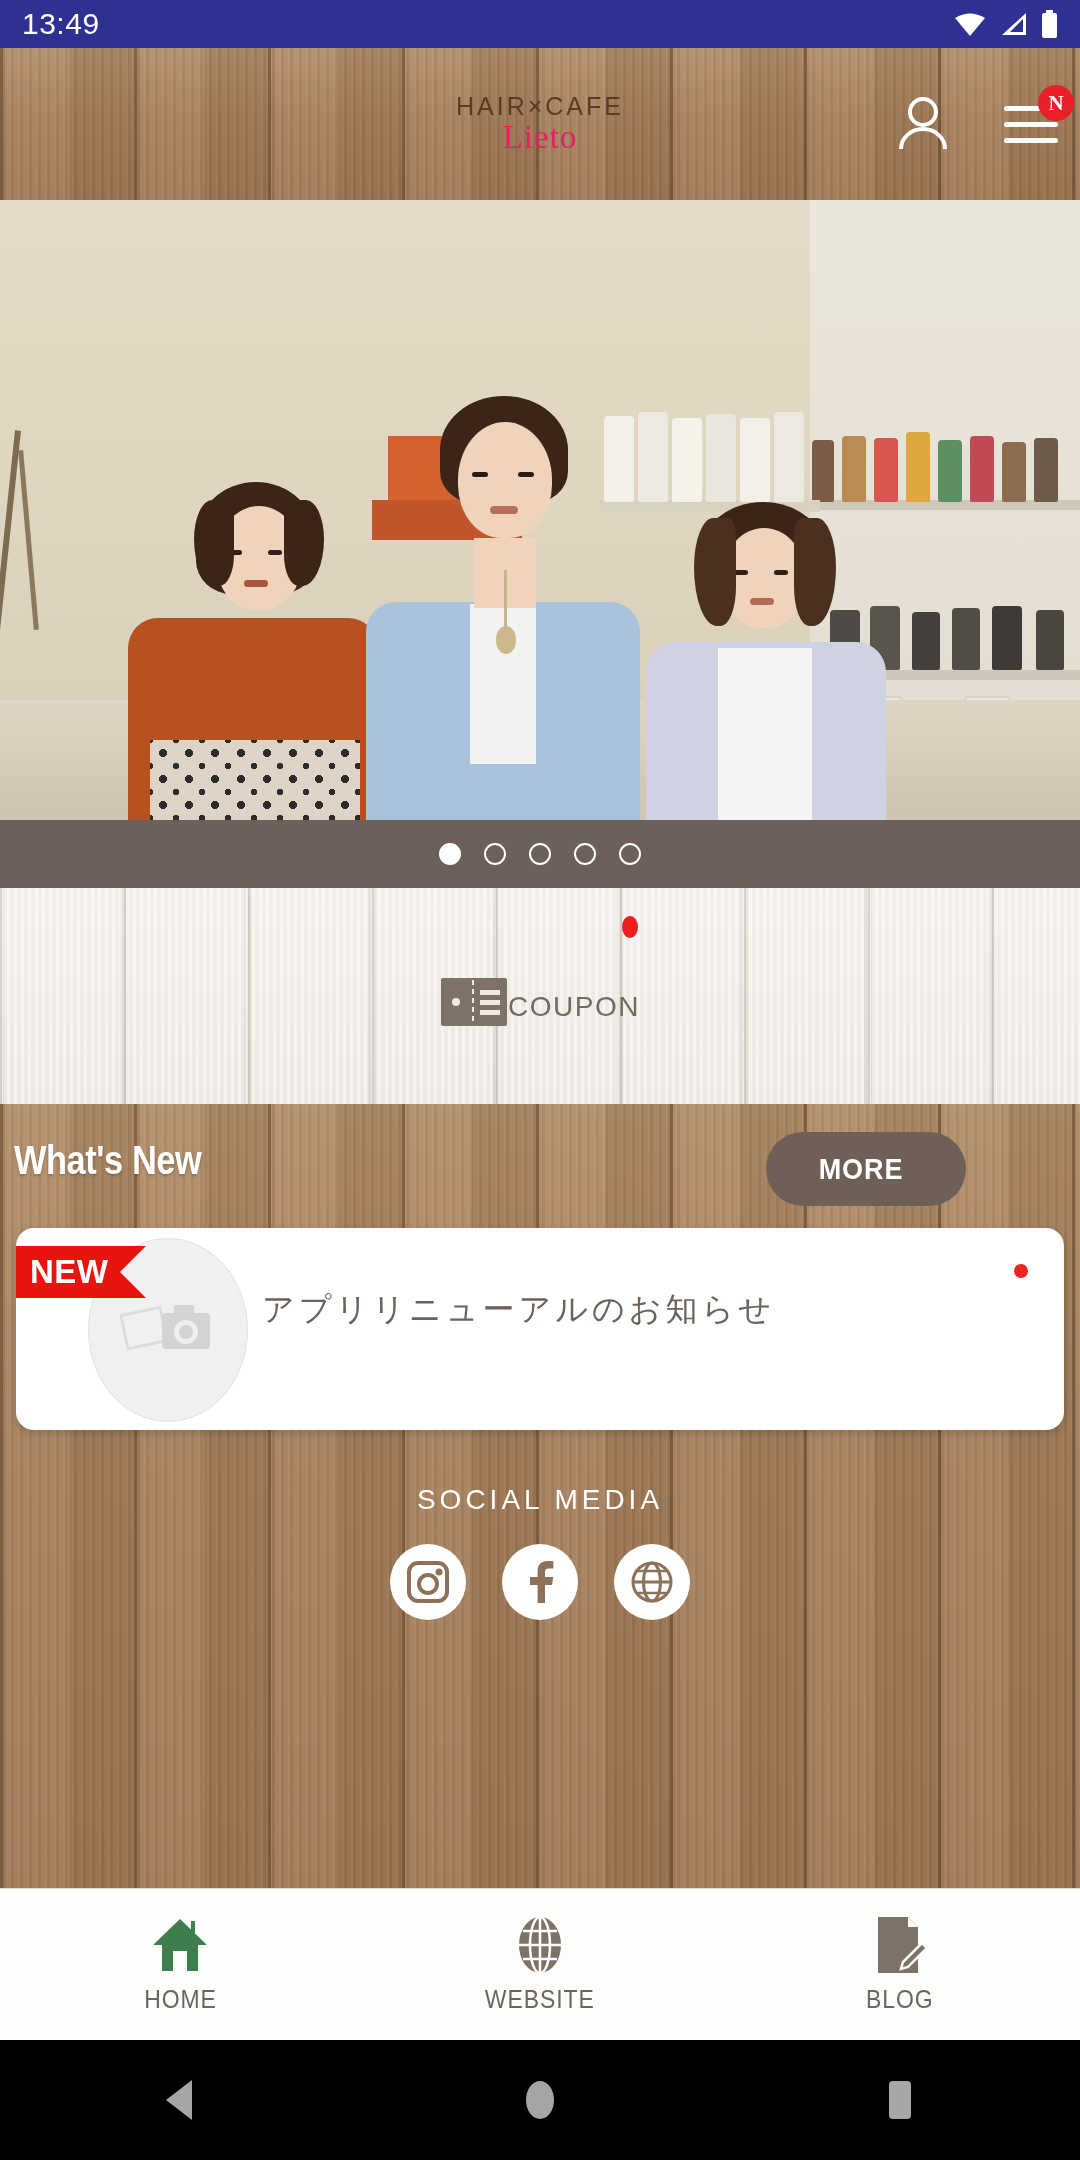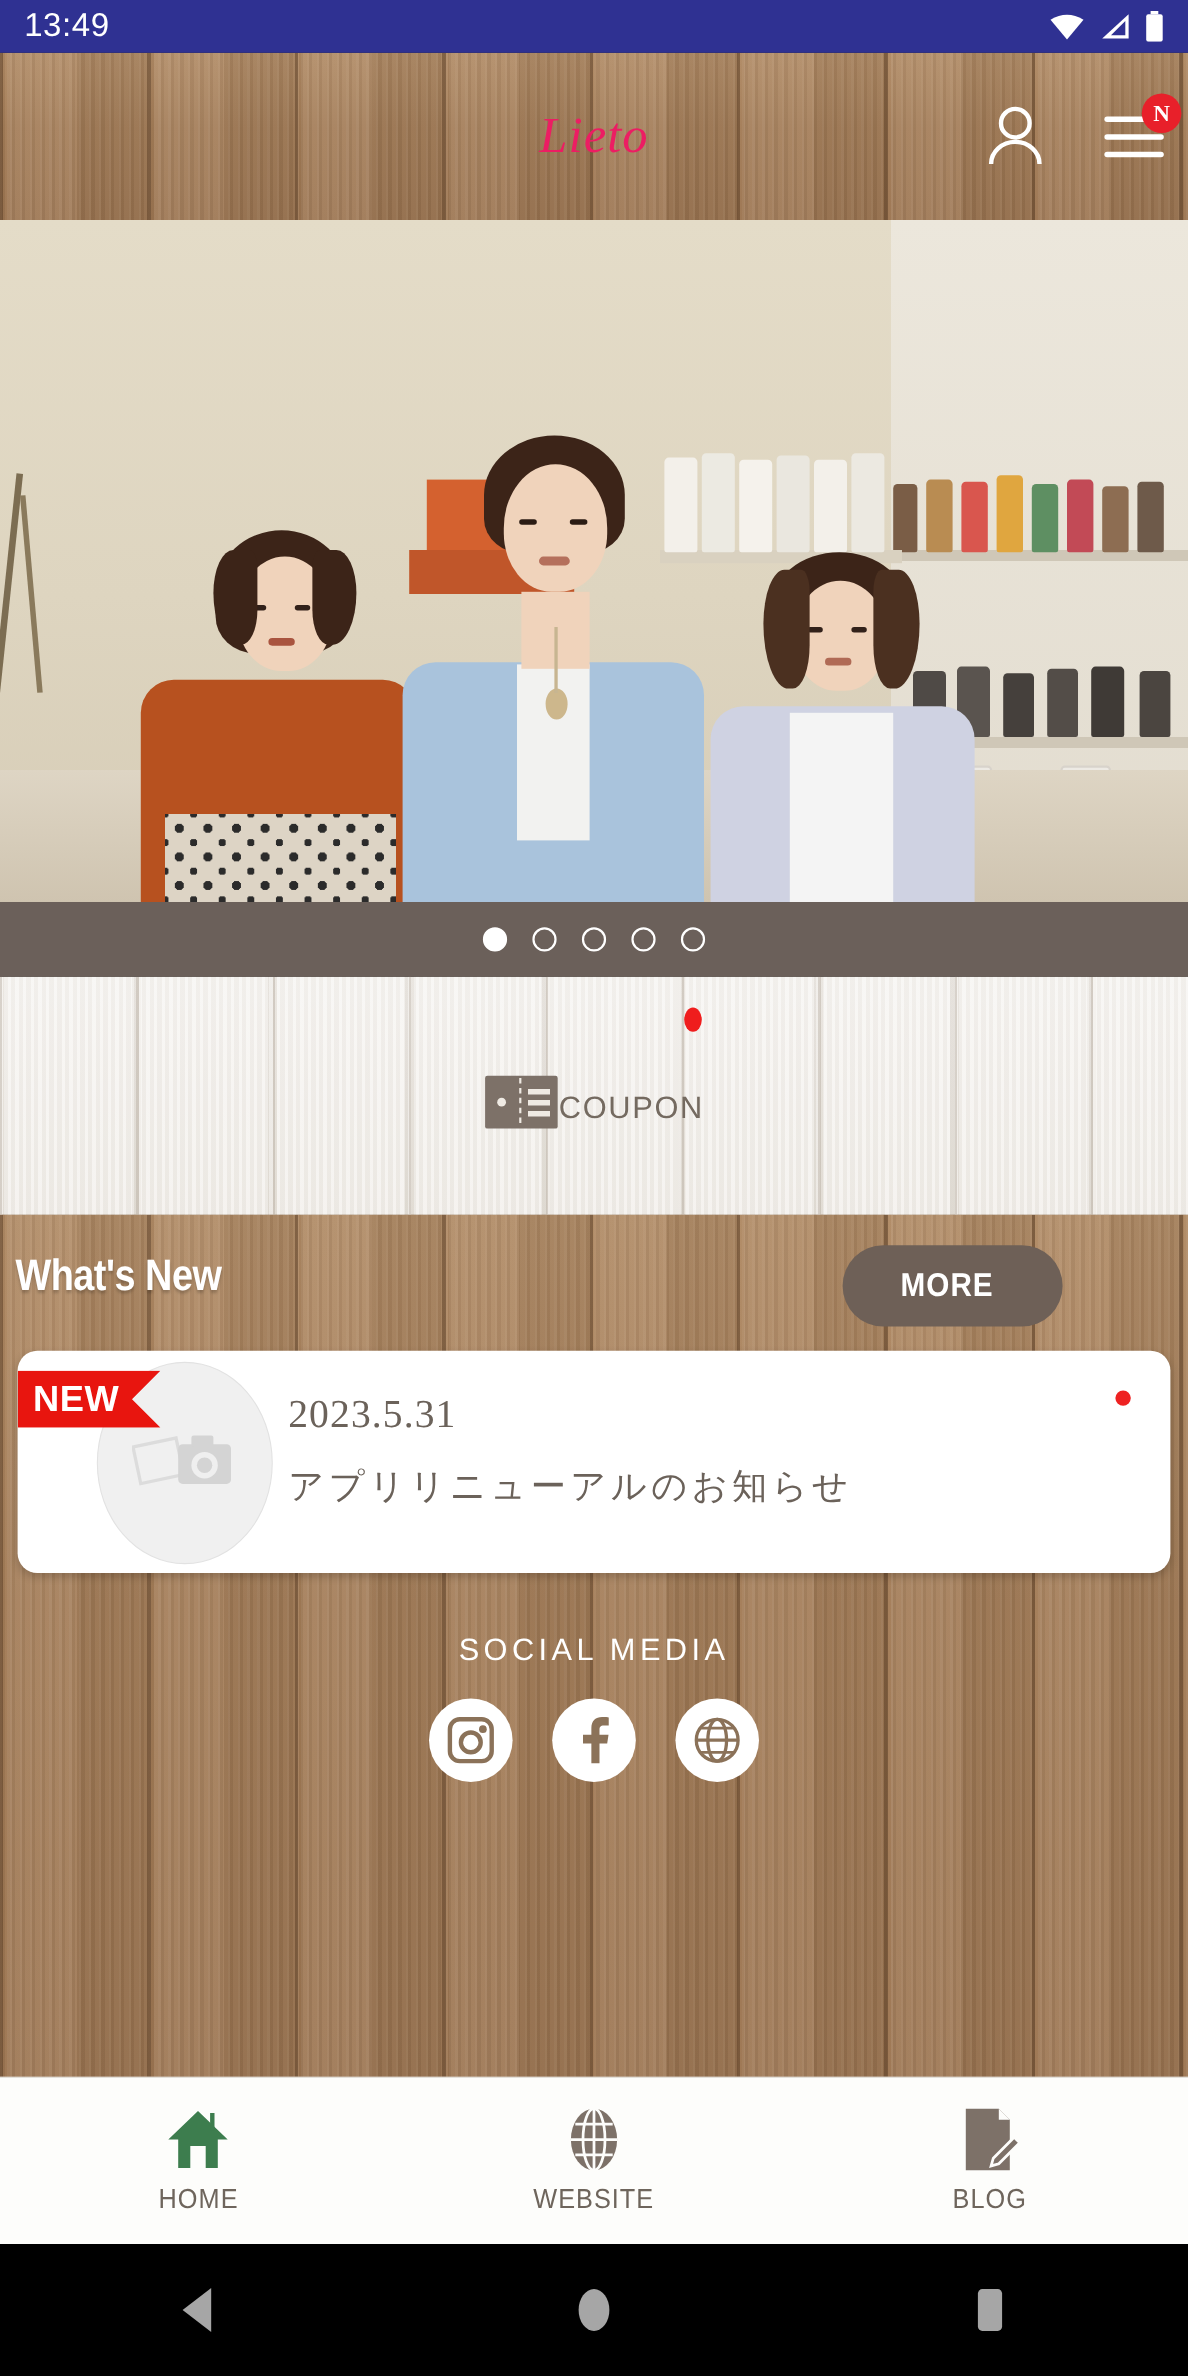--- a/index.html
+++ b/index.html
@@ -53,21 +53,21 @@
   }
   .header .logo{
     position:absolute; left:0; right:0; top:50%; transform:translateY(-50%);
     text-align:center; pointer-events:none;
   }
   .logo .logo-top{
     font-size:25px; color:#5a3c22; letter-spacing:3px; font-weight:300;
     font-family:"Liberation Sans", sans-serif;
   }
   .logo .logo-main{
-    font-size:46px; color:#ec1d63; font-style:italic; font-weight:400;
+    font-size:33px; color:#ec1d63; font-weight:400;
     font-family:"Liberation Serif", serif; margin-top:-2px; letter-spacing:1px;
   }
   .header .hdr-icons{
     position:absolute; right:18px; top:50%; transform:translateY(-50%);
     display:flex; align-items:center; gap:46px;
   }
   .hdr-btn{ position:relative; width:62px; height:62px;
             display:flex; align-items:center; justify-content:center; cursor:pointer; }
   .badge-n{
     position:absolute; top:-8px; right:-12px; width:36px; height:36px;
@@ -215,20 +215,21 @@
       </svg>
       <svg width="17" height="28" viewBox="0 0 17 28">
         <rect x="5" y="0" width="7" height="3" fill="#fff"></rect>
         <rect x="1" y="3" width="15" height="25" rx="2" fill="#fff"></rect>
       </svg>
     </div>
   </div>
 
   <div class="header wood-dark">
     <div class="logo">
+      <div class="logo-top">HAIR×CAFE</div>
       <div class="logo-main">Lieto</div>
     </div>
     <div class="hdr-icons">
       <div class="hdr-btn">
         <svg width="54" height="58" viewBox="0 0 54 58">
           <circle cx="27" cy="17" r="13" fill="none" stroke="#fff" stroke-width="4"></circle>
           <path d="M5 54 a22 20 0 0 1 44 0" fill="none" stroke="#fff" stroke-width="4"></path>
         </svg>
       </div>
       <div class="hdr-btn">
@@ -367,21 +368,20 @@
       <div class="news-thumb">
         <svg width="96" height="70" viewBox="0 0 96 70">
           <rect x="4" y="16" width="40" height="34" fill="none" stroke="#dcdcdc" stroke-width="3" transform="rotate(-12 24 33)"></rect>
           <rect x="42" y="18" width="48" height="36" rx="4" fill="#d4d4d4"></rect>
           <rect x="54" y="10" width="20" height="10" rx="2" fill="#d4d4d4"></rect>
           <circle cx="66" cy="37" r="12" fill="#efefef"></circle>
           <circle cx="66" cy="37" r="7" fill="#d4d4d4"></circle>
         </svg>
       </div>
       <div class="news-text">
-        <div class="news-date">2023.5.31</div>
         <div class="news-title">アプリリニューアルのお知らせ</div>
       </div>
       <div class="card-reddot"></div>
     </div>
 
     <div class="social">
       <div class="social-title">SOCIAL MEDIA</div>
       <div class="social-icons">
 
         <div class="social-btn">

